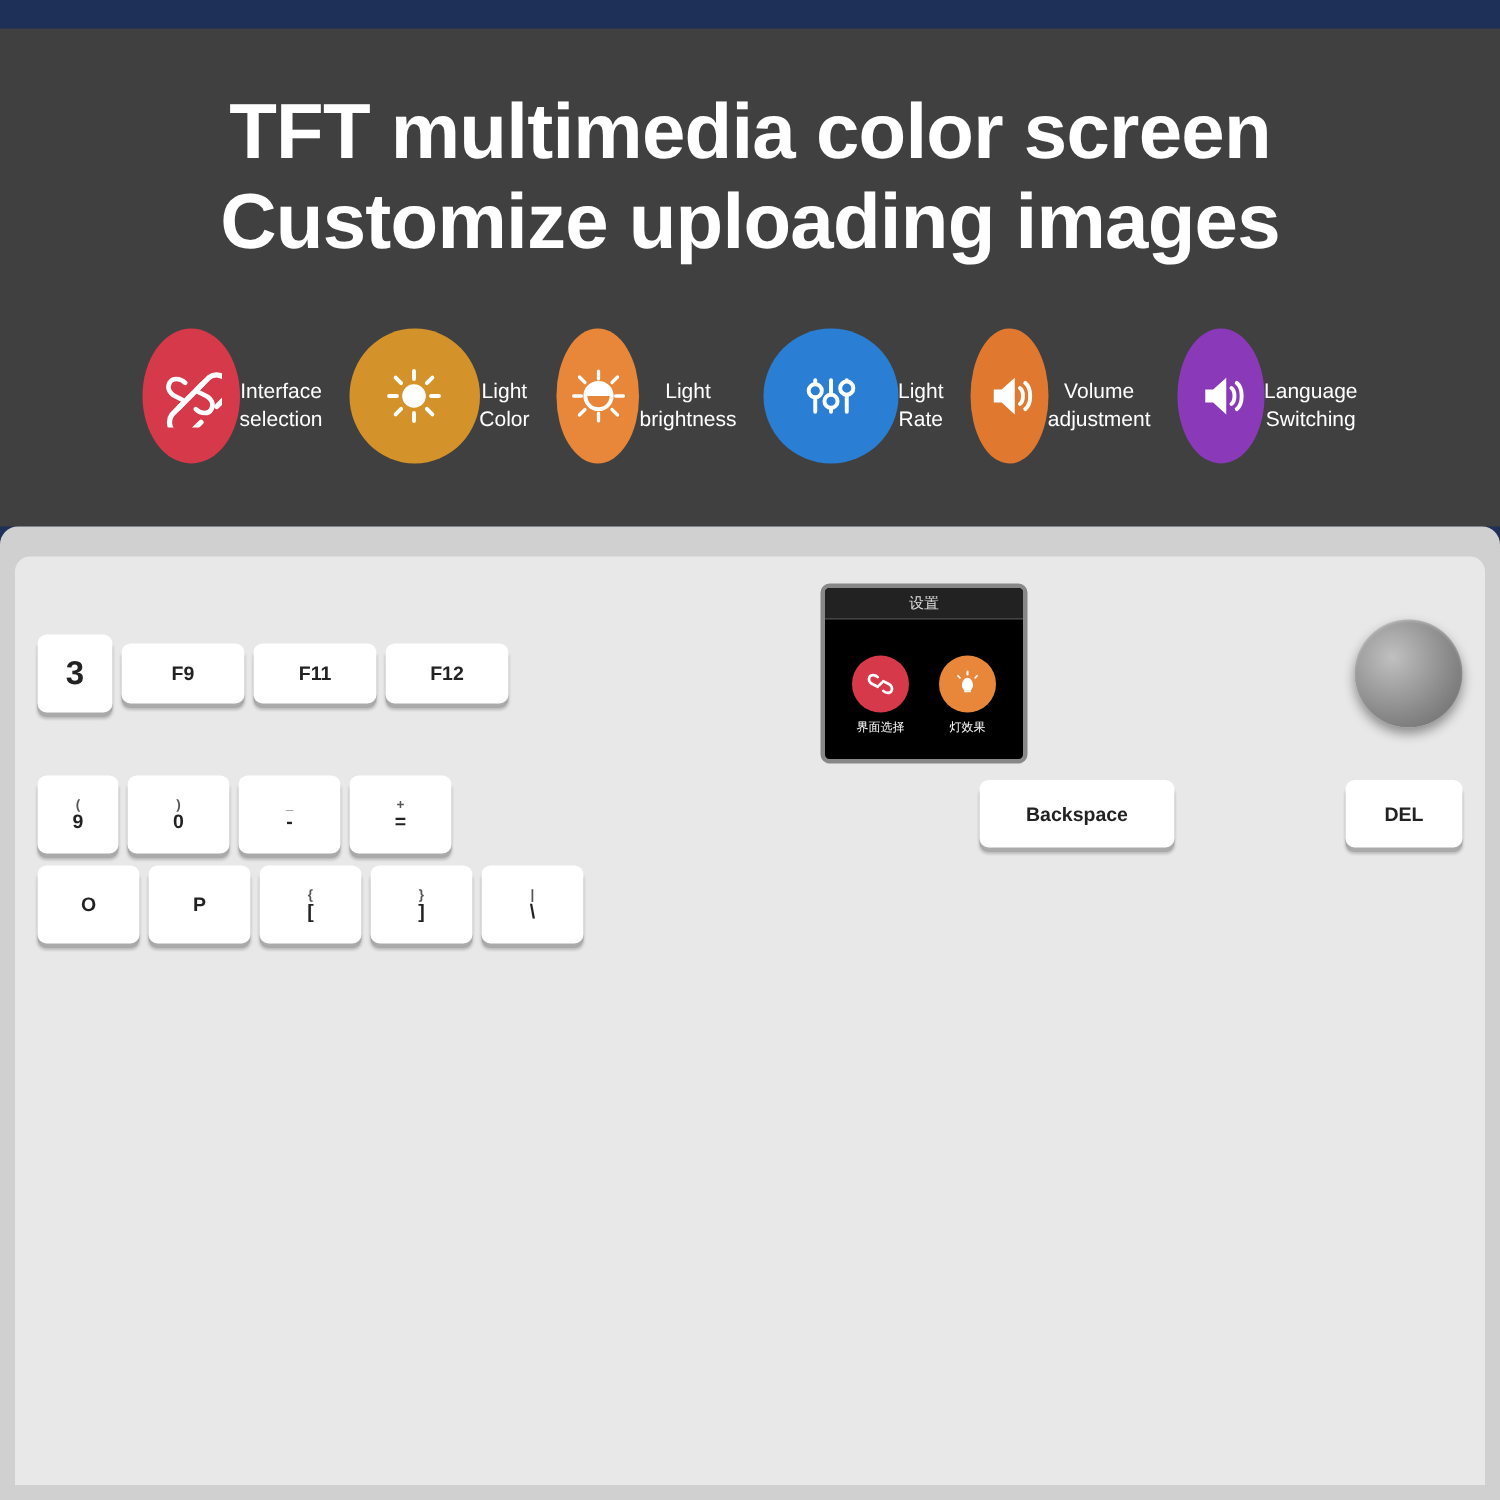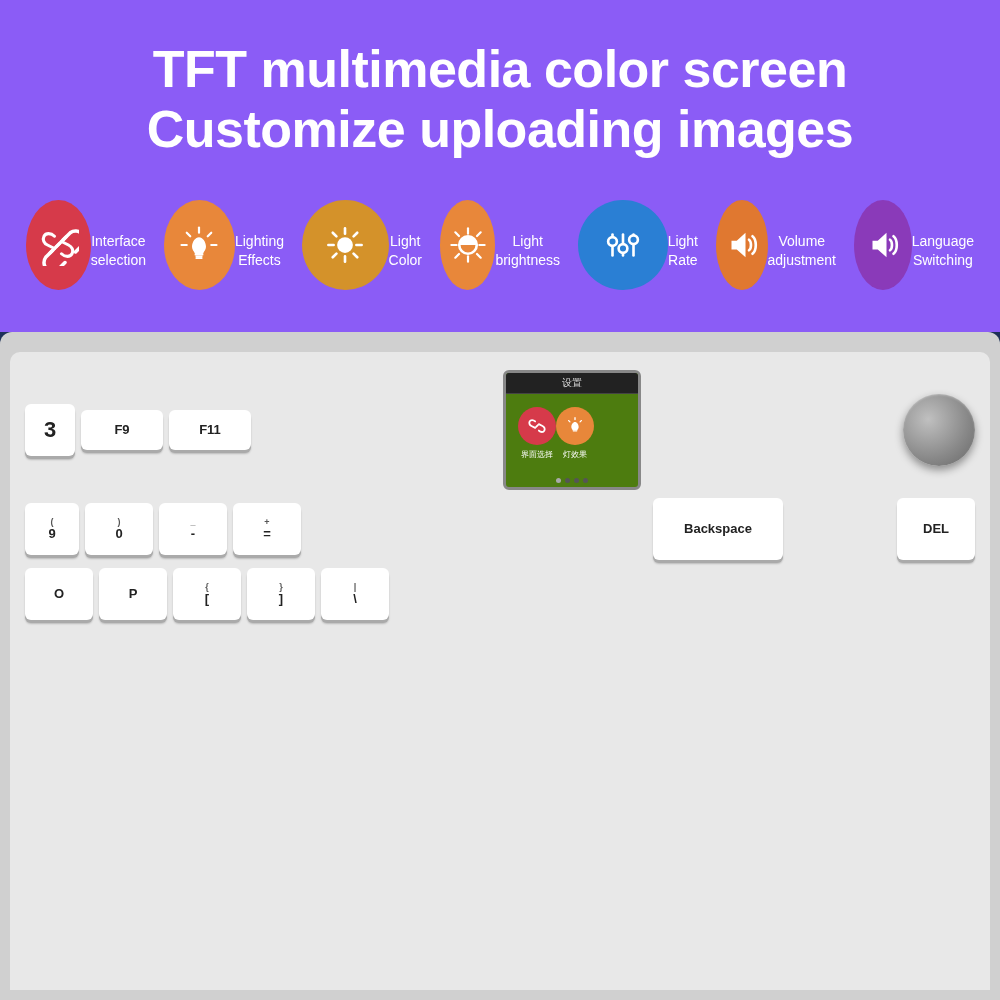--- a/index.html
+++ b/index.html
@@ -14,23 +14,24 @@
     .page-wrapper {
       width: 1000px;
       height: 1000px;
       display: flex;
       flex-direction: column;
       background: #1e3057;
     }
 
     
     .top-section {
-      background: #8b5cf6;
+      background: #404040;
       padding: 40px 60px 30px 60px;
       flex-shrink: 0;
+      margin-top: 19px;
     }
 
     .headline {
       text-align: center;
       color: white;
       font-size: 52px;
       font-weight: 800;
       line-height: 1.15;
       letter-spacing: -0.5px;
       margin-bottom: 40px;
@@ -149,21 +150,21 @@
       width: 50px;
       height: 52px;
       font-size: 18px;
       font-weight: 800;
     }
 
     
     .tft-screen {
       width: 138px;
       height: 120px;
-      background: #4d7c0f;
+      background: #000000;
       border-radius: 6px;
       border: 3px solid #888;
       display: flex;
       flex-direction: column;
       overflow: hidden;
       flex-shrink: 0;
     }
 
     .tft-title-bar {
       background: #222;
@@ -171,21 +172,23 @@
       font-size: 10px;
       text-align: center;
       padding: 3px;
       border-bottom: 1px solid #444;
     }
 
     .tft-content {
       flex: 1;
       display: flex;
       align-items: center;
-      padding: 12px;
+      justify-content: center;
+      gap: 20px;
+      padding: 24px;
     }
 
     .tft-icon-item {
       display: flex;
       flex-direction: column;
       align-items: center;
       gap: 4px;
     }
 
     .tft-icon-circle {
@@ -226,21 +229,21 @@
       border-radius: 50%;
       background: radial-gradient(circle at 35% 35%, #c0c0c0, #888 60%, #666);
       box-shadow: 0 4px 8px rgba(0,0,0,0.4), inset 0 1px 2px rgba(255,255,255,0.3);
       flex-shrink: 0;
       margin-left: 10px;
       align-self: center;
     }
 
     
     .num-row .key {
-      height: 62px;
+      height: 45px;
       width: 68px;
     }
 
     .backspace-key {
       width: 130px !important;
       height: 52px;
     }
 
     .del-key {
       width: 78px !important;
@@ -288,38 +291,20 @@
             <line x1="15" y1="33" x2="33" y2="15" stroke="white" stroke-width="4" stroke-linecap="round"></line>
 
             <path d="M20 14 C16 10 10 10 8 14 C6 18 8 22 12 24 L20 28" stroke="white" stroke-width="3.5" stroke-linecap="round" fill="none"></path>
             <path d="M28 34 C32 38 38 38 40 34 C42 30 40 26 36 24 L28 20" stroke="white" stroke-width="3.5" stroke-linecap="round" fill="none"></path>
             <line x1="22" y1="26" x2="26" y2="22" stroke="white" stroke-width="3.5" stroke-linecap="round"></line>
           </svg>
         </div>
         <div class="feature-label">Interface<br>selection</div>
       </div>
 
-      <div class="feature-item">
-        <div class="feature-icon-circle icon-orange-light">
-          <svg class="icon-svg" viewBox="0 0 48 48" fill="none">
-
-            <line x1="24" y1="4" x2="24" y2="10" stroke="white" stroke-width="2.5" stroke-linecap="round"></line>
-            <line x1="38" y1="10" x2="34" y2="14" stroke="white" stroke-width="2.5" stroke-linecap="round"></line>
-            <line x1="44" y1="24" x2="38" y2="24" stroke="white" stroke-width="2.5" stroke-linecap="round"></line>
-            <line x1="10" y1="10" x2="14" y2="14" stroke="white" stroke-width="2.5" stroke-linecap="round"></line>
-            <line x1="4" y1="24" x2="10" y2="24" stroke="white" stroke-width="2.5" stroke-linecap="round"></line>
-
-            <path d="M16 26 C16 20 20 15 24 15 C28 15 32 20 32 26 C32 29 30 31 29 33 L19 33 C18 31 16 29 16 26Z" fill="white"></path>
-            <rect x="19" y="33" width="10" height="3" rx="1" fill="white"></rect>
-            <rect x="20" y="36" width="8" height="2.5" rx="1" fill="white"></rect>
-            <line x1="21" y1="39" x2="27" y2="39" stroke="white" stroke-width="2" stroke-linecap="round"></line>
-          </svg>
-        </div>
-        <div class="feature-label">Lighting<br>Effects</div>
-      </div>
 
       <div class="feature-item">
         <div class="feature-icon-circle icon-orange-gold">
           <svg class="icon-svg" viewBox="0 0 48 48" fill="none">
             <circle cx="24" cy="24" r="9" fill="white"></circle>
             <line x1="24" y1="5" x2="24" y2="11" stroke="white" stroke-width="3" stroke-linecap="round"></line>
             <line x1="24" y1="37" x2="24" y2="43" stroke="white" stroke-width="3" stroke-linecap="round"></line>
             <line x1="5" y1="24" x2="11" y2="24" stroke="white" stroke-width="3" stroke-linecap="round"></line>
             <line x1="37" y1="24" x2="43" y2="24" stroke="white" stroke-width="3" stroke-linecap="round"></line>
             <line x1="10" y1="10" x2="14.2" y2="14.2" stroke="white" stroke-width="3" stroke-linecap="round"></line>
@@ -398,20 +383,23 @@
 
       <div class="key-row fn-row">
         <div class="key fn-key-b3" style="height:52px;">
           <span class="key-main" style="font-size:22px;font-weight:900;">3</span>
         </div>
         <div class="key fn-key">
           <span class="key-main">F9</span>
         </div>
         <div class="key fn-key">
           <span class="key-main">F11</span>
+        </div>
+        <div class="key fn-key">
+          <span class="key-main">F12</span>
         </div>
         <div class="spacer"></div>
 
         <div class="tft-screen">
           <div class="tft-title-bar">设置</div>
           <div class="tft-content">
             <div class="tft-icon-item">
               <div class="tft-icon-circle" style="background:#d63a4a;">
                 <svg width="22" height="22" viewBox="0 0 48 48" fill="none">
                   <path d="M20 14 C16 10 10 10 8 14 C6 18 8 22 12 24 L20 28" stroke="white" stroke-width="4" stroke-linecap="round" fill="none"></path>

